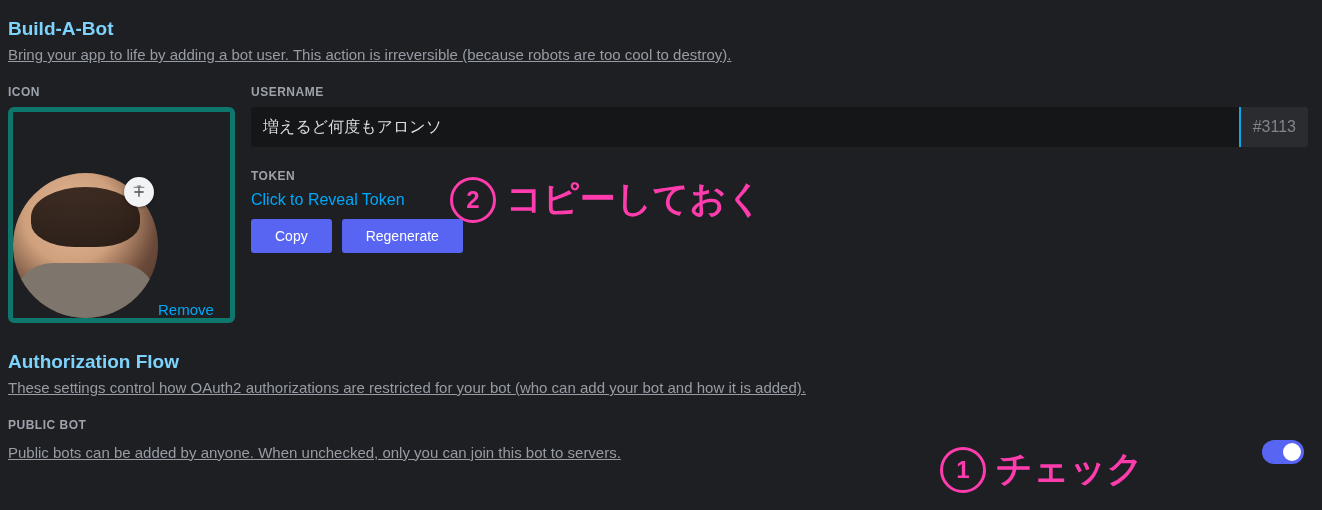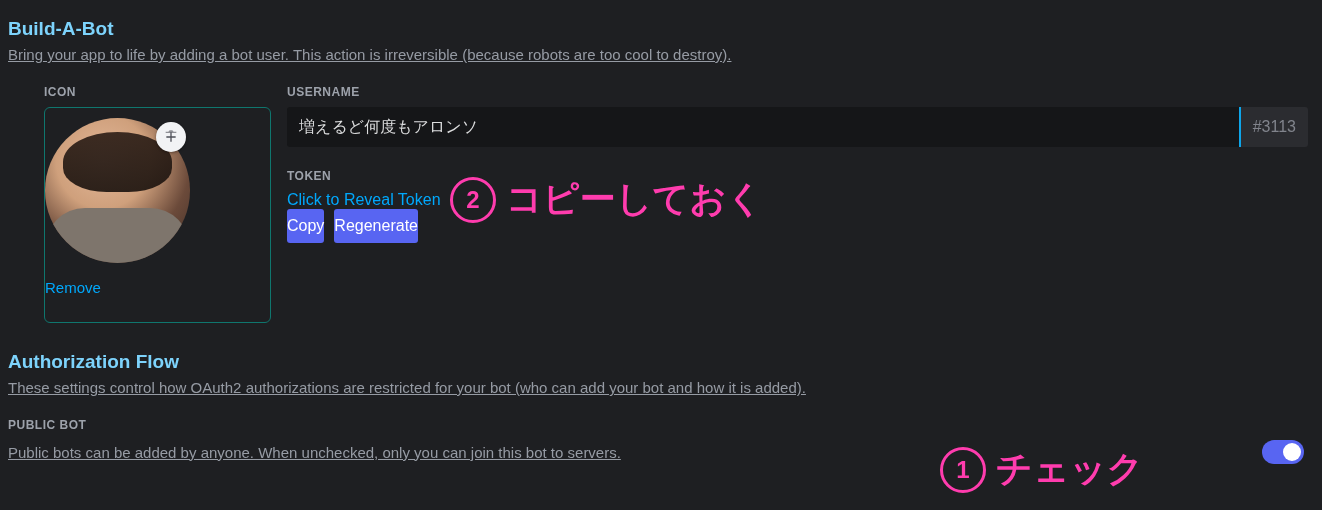--- a/index.html
+++ b/index.html
@@ -23,37 +23,37 @@
   .section-sub{
     color:#969ba4;
     font-size:15px;
     margin:0 0 22px 0;
     text-decoration:underline;
   }
   .cols{
     display:flex;
     gap:16px;
   }
-  .left-col{width:227px;flex:0 0 227px;margin-left:36px;}
+  .left-col{width:227px;flex:0 0 227px;}
   .right-col{flex:1;min-width:0;}
   .field-label{
     font-size:12px;
     letter-spacing:0.5px;
     color:#9da2ab;
     font-weight:700;
     margin:0 0 8px 0;
     text-transform:uppercase;
   }
   .icon-card{
-    border:1px solid #0f766e;
+    border:5px solid #0f766e;
     border-radius:6px;
     height:216px;
     display:flex;
-    flex-direction:column;
-    align-items:flex-start;
+    flex-direction:row;
+    align-items:flex-end;
     padding-top:10px;
     box-sizing:border-box;
     background:#1e1f22;
   }
   .avatar-wrap{
     position:relative;
     width:145px;height:145px;
   }
   .avatar{
     width:145px;height:145px;border-radius:50%;
@@ -110,31 +110,32 @@
     padding:0 12px;
     font-size:16px;
     border-left:2px solid #0ea5e9;
   }
   .token-block{margin-top:22px;}
   .reveal-link{
     color:#00a8fc;
     font-size:16px;
     cursor:pointer;
     display:inline-block;
+    margin-bottom:10px;
   }
   .btn-row{display:flex;gap:10px;}
   .btn{
     background:#5865f2;
     color:#fff;
     border:none;
     border-radius:3px;
-    font-size:16px;
+    font-size:14px;
     font-weight:500;
     height:34px;
-    padding:0 0;
+    padding:0 24px;
     cursor:pointer;
   }
   .toggle-row{
     display:flex;
     align-items:center;
     justify-content:space-between;
     margin-top:6px;
   }
   .toggle{
     width:42px;height:24px;

